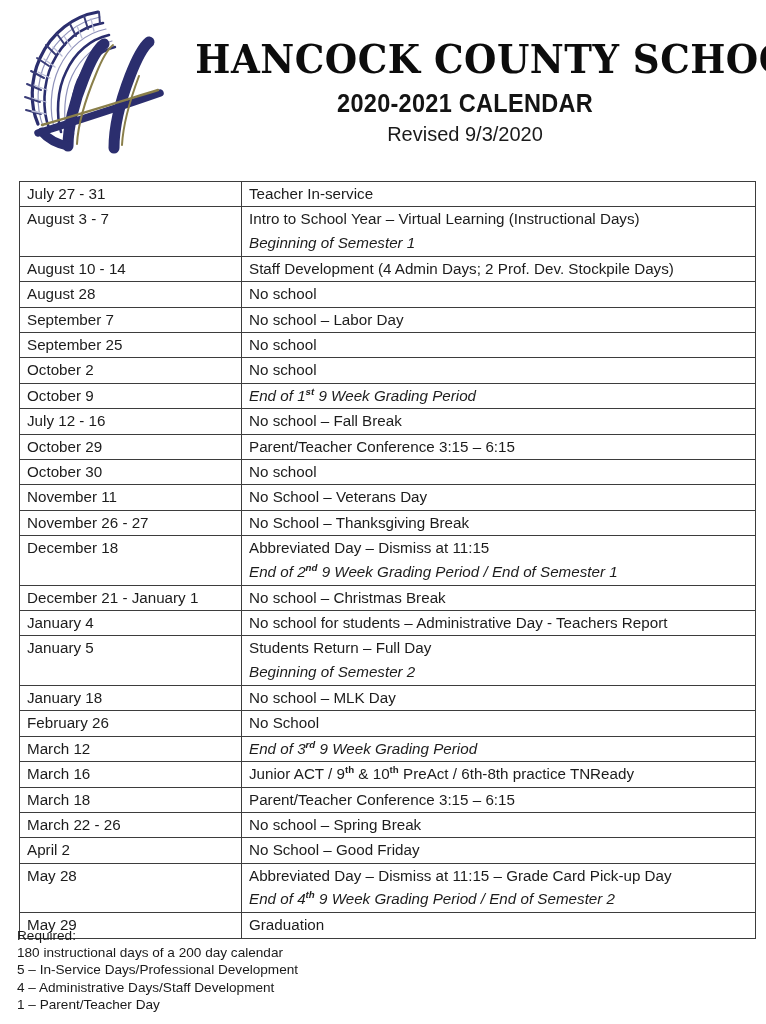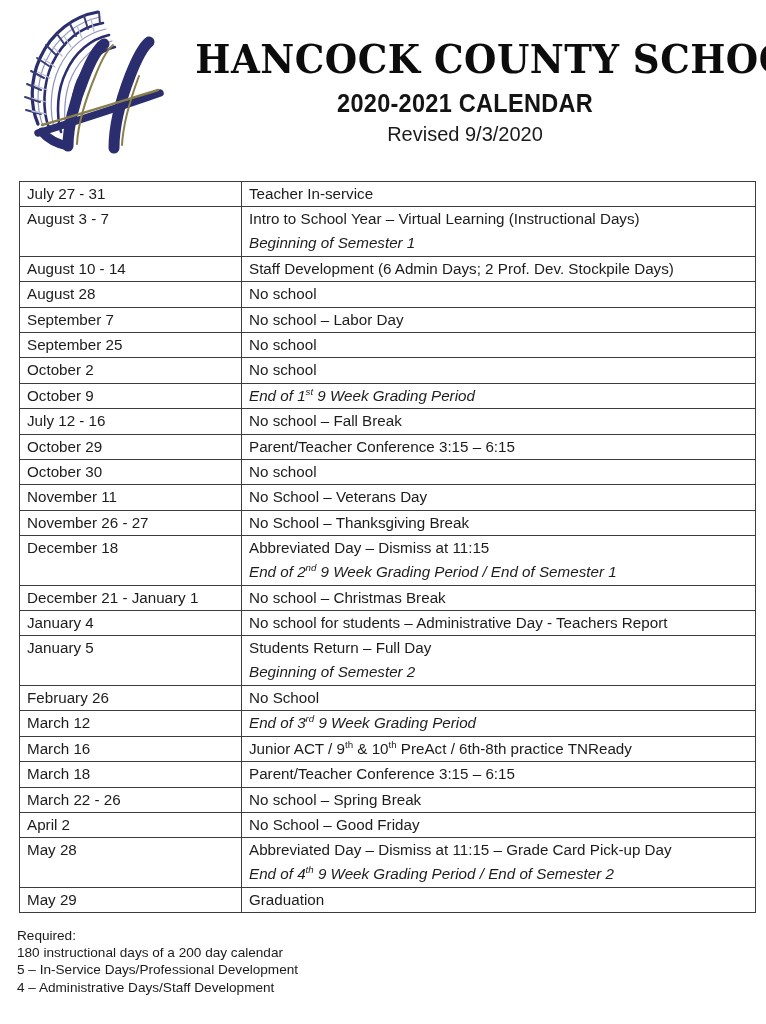--- a/index.html
+++ b/index.html
@@ -97,20 +97,21 @@
   }
   table.cal td.c-date { width: 214px; margin-top: 27px; }
   table.cal td.c-desc { width: 506px; }
   table.cal tr.two td { height: 48.5px; }
   .ln { display: block; }
   .ln.it { font-style: italic; }
   sup {
     font-size: 0.64em;
     vertical-align: super;
     line-height: 0;
+    font-weight: bold;
   }
 
   
   .notes {
     position: absolute;
     left: 17px;
     top: 927px;
     width: 520px;
     font-family: "Liberation Sans", sans-serif;
     font-size: 13.6px;
@@ -197,21 +198,21 @@
         <tr class="two">
           <td class="c-date">August 3 - 7</td>
           <td class="c-desc">
             <span class="ln">Intro to School Year – Virtual Learning (Instructional Days)</span>
             <span class="ln it">Beginning of Semester 1</span>
           </td>
         </tr>
         <tr>
           <td class="c-date">August 10 - 14</td>
           <td class="c-desc">
-            <span class="ln">Staff Development (6 Admin Days; 2 Prof. Dev. Stockpile Days)</span>
+            <span class="ln">Staff Development (4 Admin Days; 2 Prof. Dev. Stockpile Days)</span>
           </td>
         </tr>
         <tr>
           <td class="c-date">August 28</td>
           <td class="c-desc">
             <span class="ln">No school</span>
           </td>
         </tr>
         <tr>
           <td class="c-date">September 7</td>
@@ -284,20 +285,26 @@
           <td class="c-date">January 4</td>
           <td class="c-desc">
             <span class="ln">No school for students – Administrative Day - Teachers Report</span>
           </td>
         </tr>
         <tr class="two">
           <td class="c-date">January 5</td>
           <td class="c-desc">
             <span class="ln">Students Return – Full Day</span>
             <span class="ln it">Beginning of Semester 2</span>
+          </td>
+        </tr>
+        <tr>
+          <td class="c-date">January 18</td>
+          <td class="c-desc">
+            <span class="ln">No school – MLK Day</span>
           </td>
         </tr>
         <tr>
           <td class="c-date">February 26</td>
           <td class="c-desc">
             <span class="ln">No School</span>
           </td>
         </tr>
         <tr>
           <td class="c-date">March 12</td>
@@ -345,14 +352,15 @@
       </tbody>
   </table>
 </div>
 
 <div class="notes">
   <div id="notes-body">
       <span class="nl">Required:</span>
       <span class="nl">180 instructional days of a 200 day calendar</span>
       <span class="nl">5 – In-Service Days/Professional Development</span>
       <span class="nl">4 – Administrative Days/Staff Development</span>
+      <span class="nl">1 – Parent/Teacher Day</span>
     </div>
 </div>
 
 </body></html>

